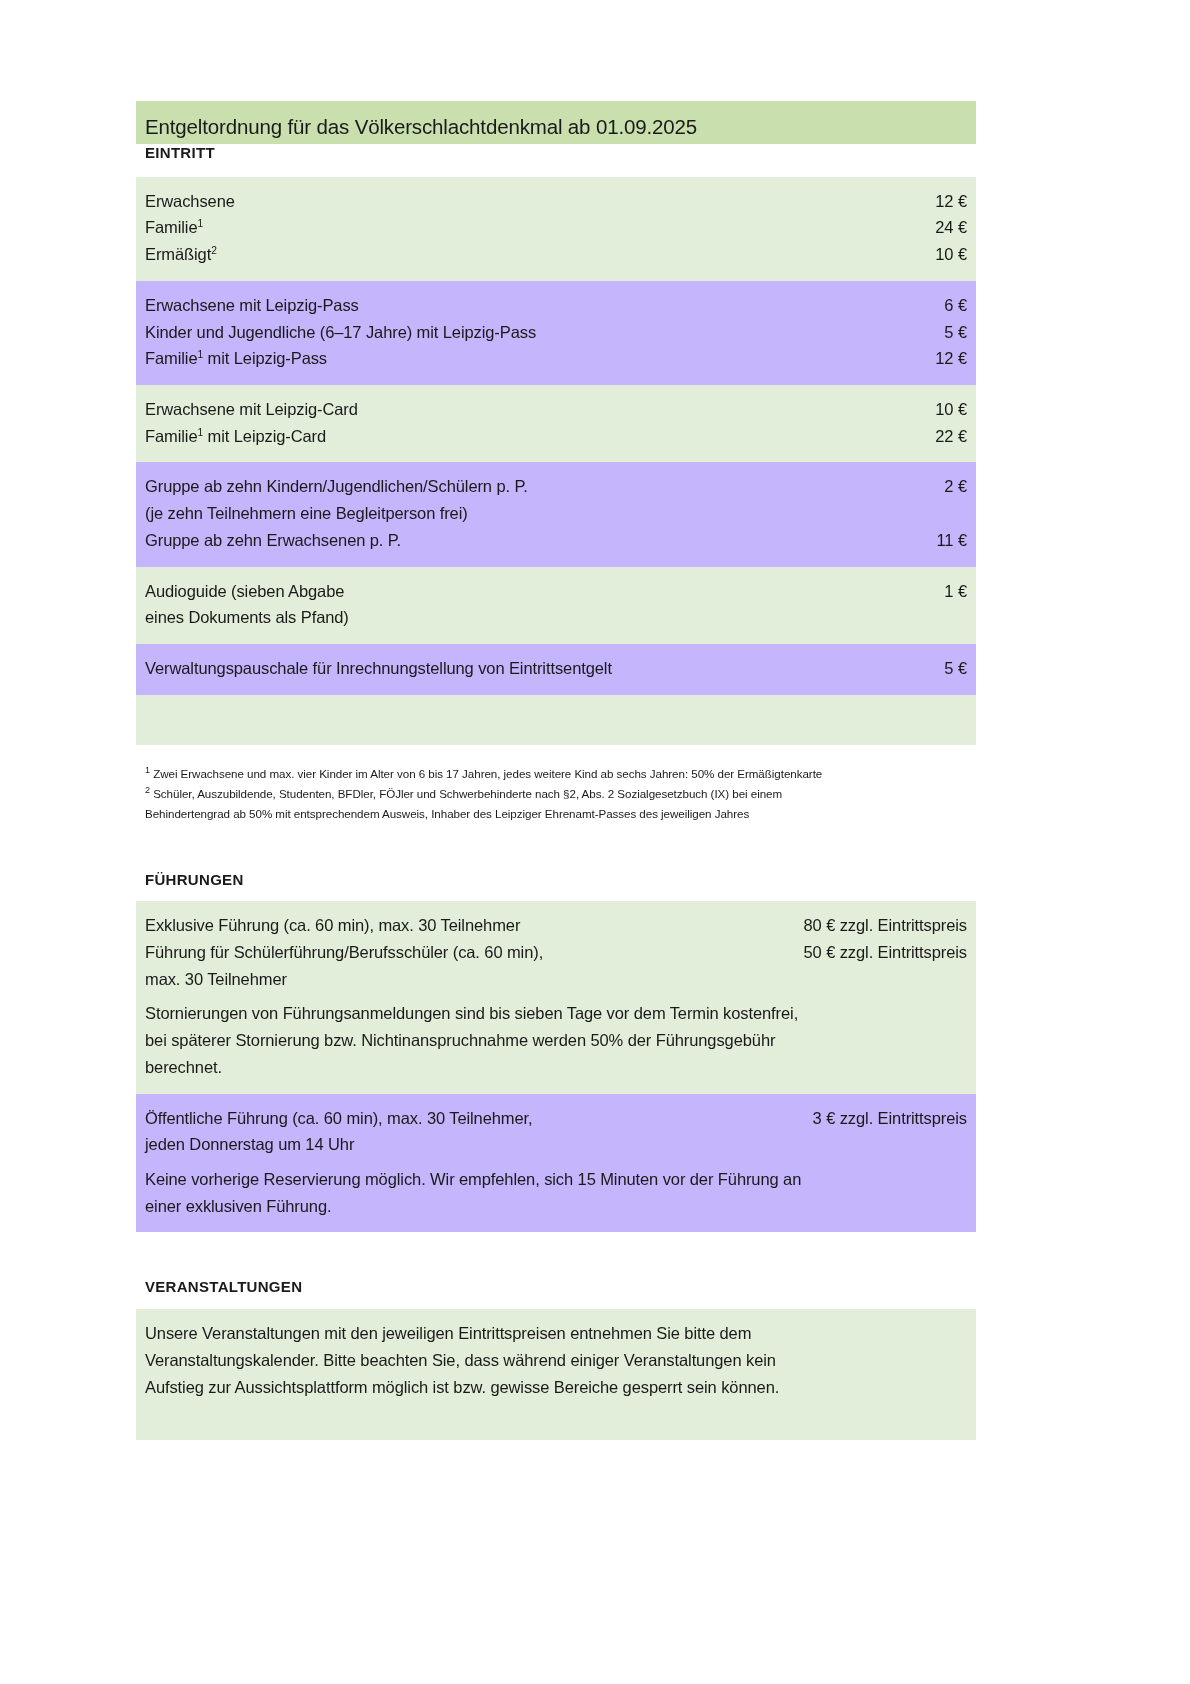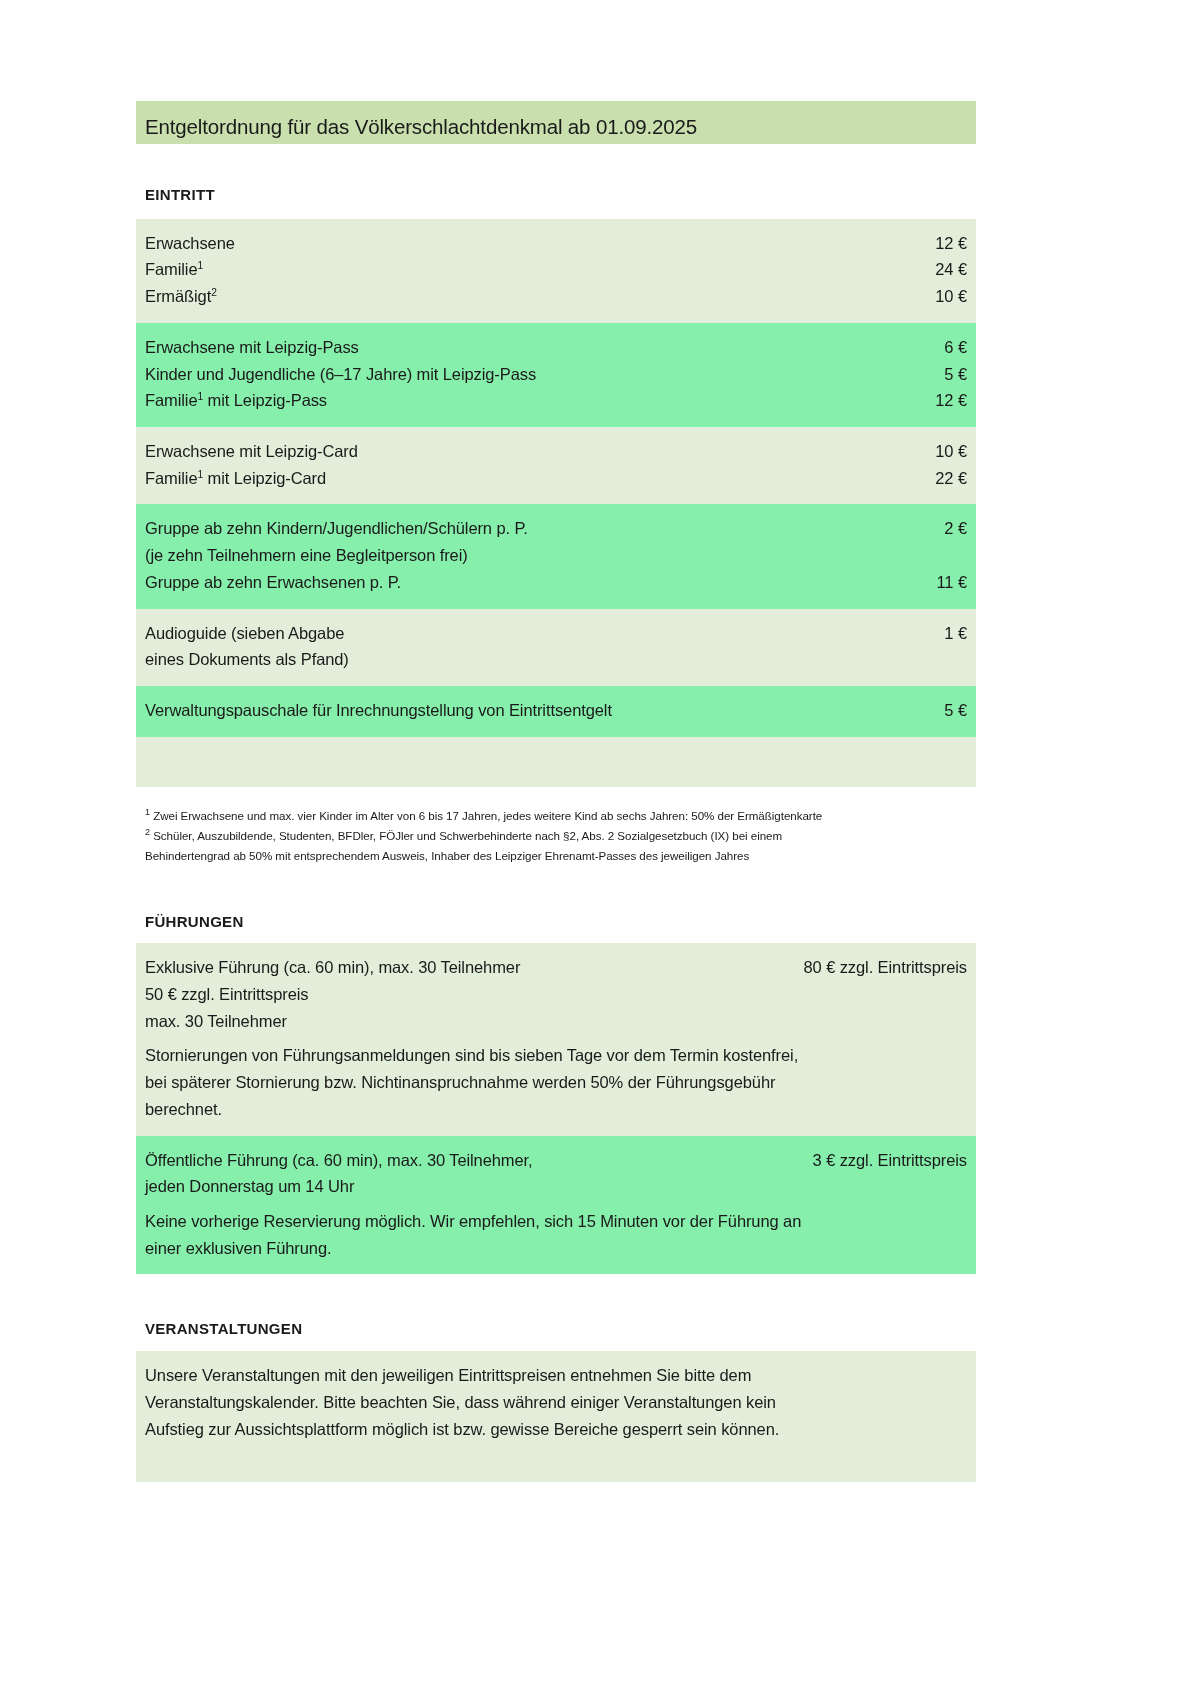--- a/index.html
+++ b/index.html
@@ -30,31 +30,31 @@
     line-height: 1.25;
     letter-spacing: -0.15px;
   }
   
   .section-heading {
     font-size: 15px;
     font-weight: bold;
     letter-spacing: 0.3px;
     padding: 0 9px;
   }
-  .sh-eintritt { margin-top: 42px; }
+  .sh-eintritt { }
   .sh-fuehrungen { margin-top: 47px; }
   .sh-veranstaltungen { margin-top: 46px; }
 
   
   .band {
     background: #e3eeda;
     padding: 11px 9px 13px 9px;
   }
   .plain {
-    background: #86efac;
+    background: #c4b5fd;
     padding: 11px 9px 13px 9px;
   }
 
   .block-gap-eintritt { margin-top: 16px; }
 
   
   .row {
     display: flex;
     align-items: flex-end;
     justify-content: space-between;
@@ -182,20 +182,21 @@
   </div>
 
   <div class="section-heading sh-fuehrungen">FÜHRUNGEN</div>
 
   <div class="band blk-gap-sm">
     <div class="row">
       <span class="label">Exklusive Führung (ca. 60 min), max. 30 Teilnehmer</span>
       <span class="price">80 € zzgl. Eintrittspreis</span>
     </div>
     <div class="row">
+      <span class="label">Führung für Schülerführung/Berufsschüler (ca. 60 min),</span>
       <span class="price">50 € zzgl. Eintrittspreis</span>
     </div>
     <div class="cont">max. 30 Teilnehmer</div>
 
     <div class="para para-gap">Stornierungen von Führungsanmeldungen sind bis sieben Tage vor dem Termin kostenfrei,</div>
     <div class="para">bei späterer Stornierung bzw. Nichtinanspruchnahme werden 50% der Führungsgebühr</div>
     <div class="para">berechnet.</div>
   </div>
 
   <div class="plain">

